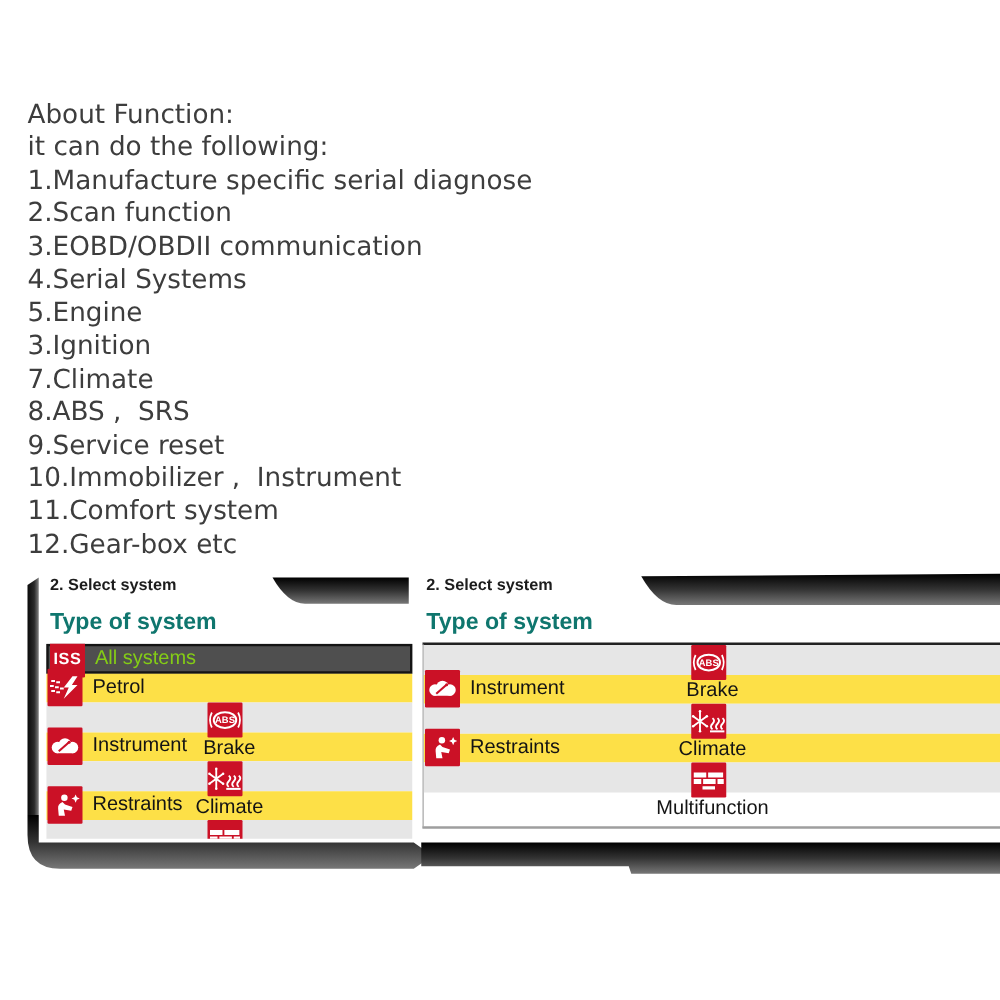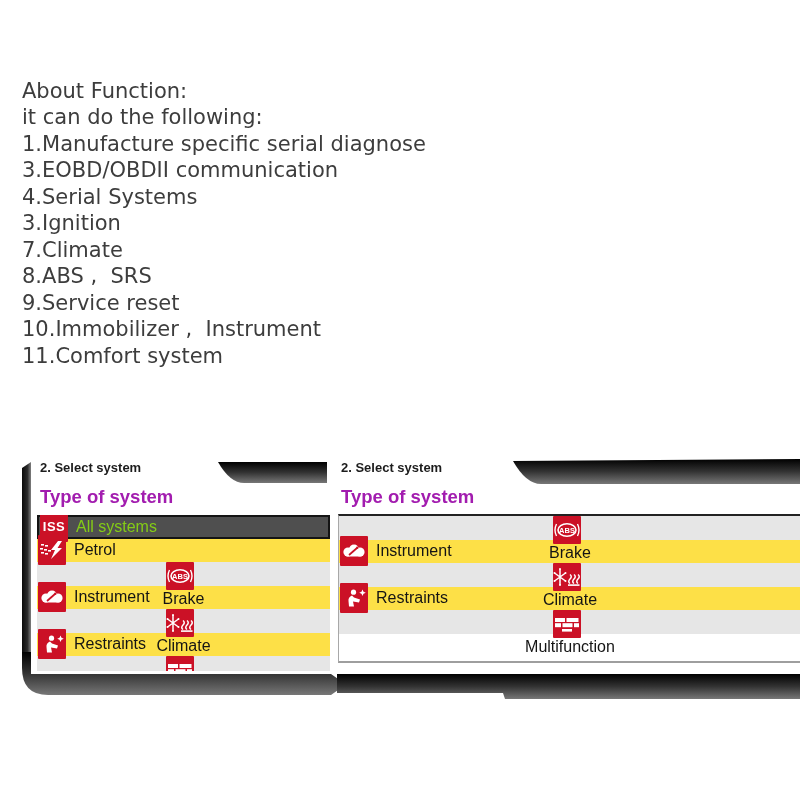--- a/index.html
+++ b/index.html
@@ -3,21 +3,21 @@
 <meta charset="utf-8">
 <style>
   html,body{margin:0;padding:0;background:#fff;}
   #screen{position:relative;width:800px;height:800px;background:#ffffff;overflow:hidden;
           font-family:"Liberation Sans",sans-serif;}
   
   .description{position:absolute;left:22px;top:78px;
     font-family:"DejaVu Sans",sans-serif;font-size:21px;line-height:26.45px;color:#3d3d3d;}
   
   .step-label{position:absolute;top:460px;font-size:13px;font-weight:bold;color:#1c1c1c;}
-  .panel-heading{position:absolute;top:486px;font-size:18.5px;font-weight:bold;color:#a21caf;}
+  .panel-heading{position:absolute;top:486px;font-size:18.5px;font-weight:bold;color:#0f766e;}
   #step-left,#heading-left{left:40px;}
   #step-right,#heading-right{left:341px;}
   .sys-list{position:absolute;top:515px;overflow:hidden;}
   #list-left{left:37px;width:293px;height:156px;}
   #list-right{left:338px;top:514px;width:462px;height:145px;
     border-top:2px solid #222;border-left:1px solid #a8a8a8;border-bottom:2px solid #9e9e9e;}
   .sys-row{display:flex;align-items:center;height:23.5px;box-sizing:border-box;}
   .sys-row.even{background:#e6e6e6;flex-direction:column;}
   .sys-row.odd{background:#fde047;}
   .sys-row.selected{background:#4f4f4f;border:2px solid #141414;}
@@ -32,28 +32,31 @@
 </head>
 <body>
 
 <div id="screen">
 
   <div class="description">
     <div>About Function:</div>
     <div>it can do the following:</div>
     <div id="desc-items">
         <div>1.Manufacture specific serial diagnose</div>
+        <div>2.Scan function</div>
         <div>3.EOBD/OBDII communication</div>
         <div>4.Serial Systems</div>
+        <div>5.Engine</div>
         <div>3.Ignition</div>
         <div>7.Climate</div>
         <div>8.ABS&nbsp;,&nbsp; SRS</div>
         <div>9.Service reset</div>
         <div>10.Immobilizer&nbsp;,&nbsp; Instrument</div>
         <div>11.Comfort system</div>
+        <div>12.Gear-box etc</div>
       </div>
   </div>
 
   <svg class="chrome" width="800" height="800" viewBox="0 0 800 800">
     <defs>
       <linearGradient id="gv" x1="0" y1="0" x2="1" y2="0">
         <stop offset="0" stop-color="#0a0a0a"></stop>
           <stop offset="0.6" stop-color="#2a2a2a"></stop>
         <stop offset="1" stop-color="#808080"></stop>
       </linearGradient>

